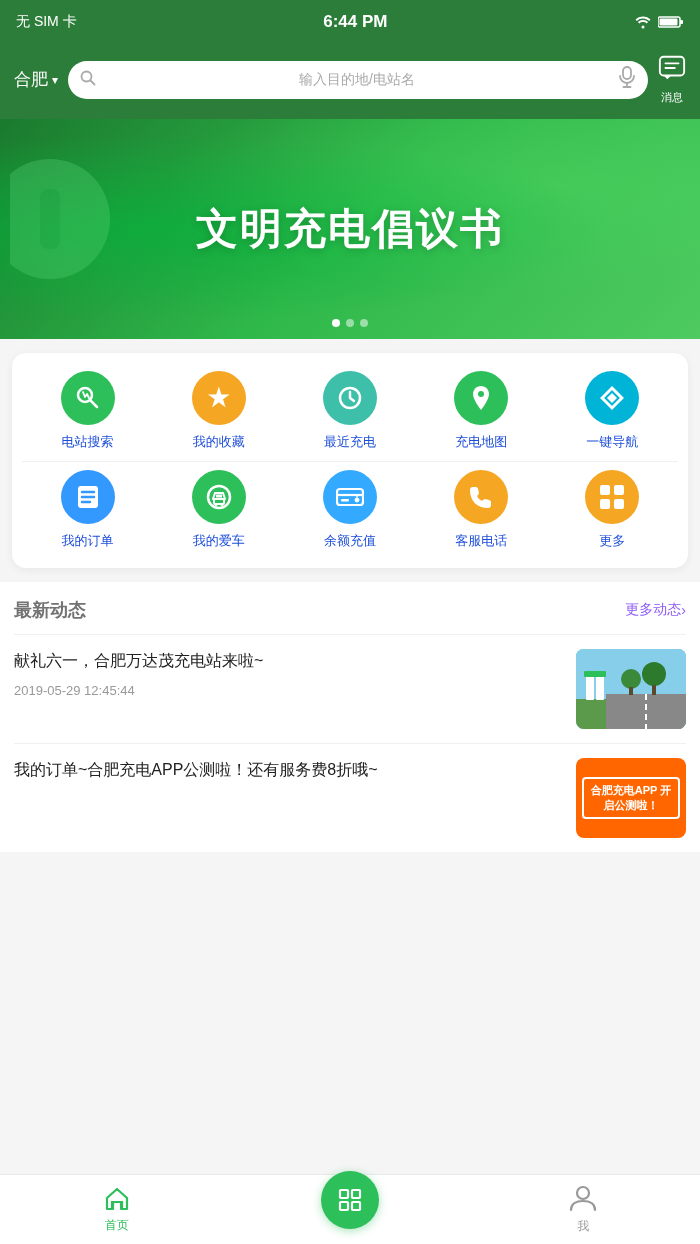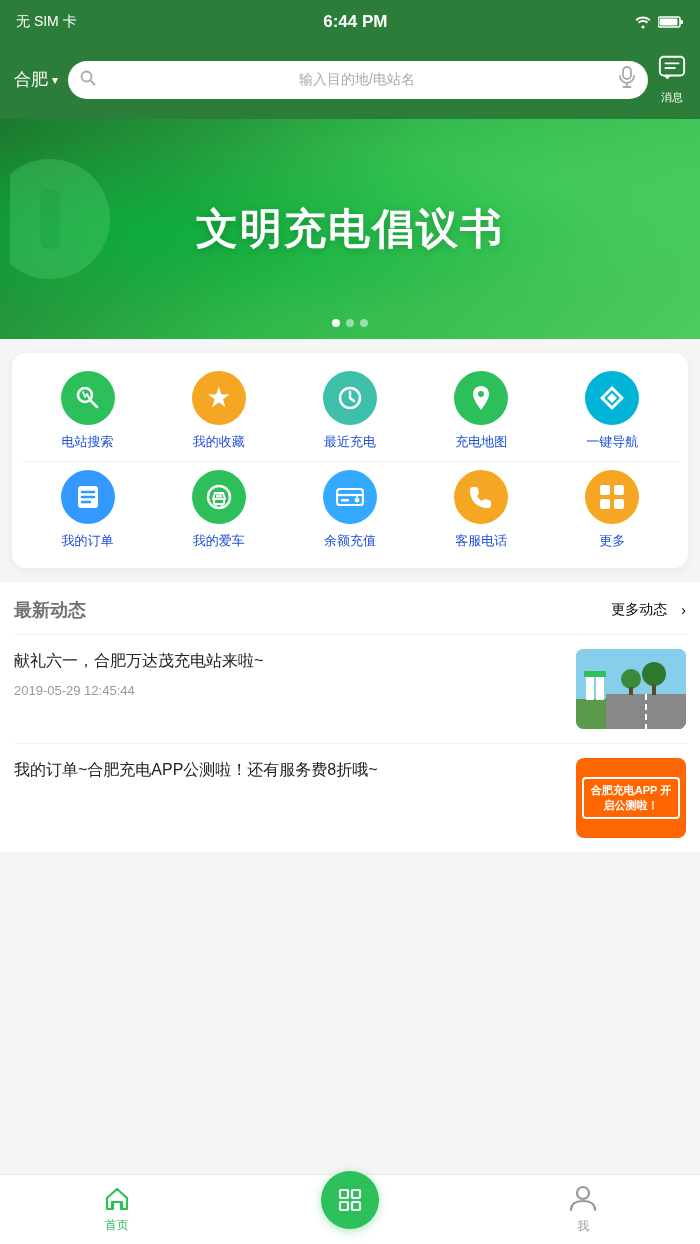--- a/index.html
+++ b/index.html
@@ -198,24 +198,24 @@
       align-items: center;
       padding: 16px 0 12px;
     }
     .news-title {
       font-size: 18px;
       font-weight: 600;
       color: #737373;
     }
     .news-more {
       font-size: 14px;
-      color: #000000;
-      display: flex;
-      align-items: center;
-      gap: 14px;
+      color: #8b5cf6;
+      display: flex;
+      align-items: center;
+      gap: 0;
     }
     .news-item {
       display: flex;
       gap: 14px;
       padding: 14px 0;
       border-top: 1px solid #f0f0f0;
       align-items: flex-start;
     }
     .news-text-block { flex: 1; }
     .news-headline {

